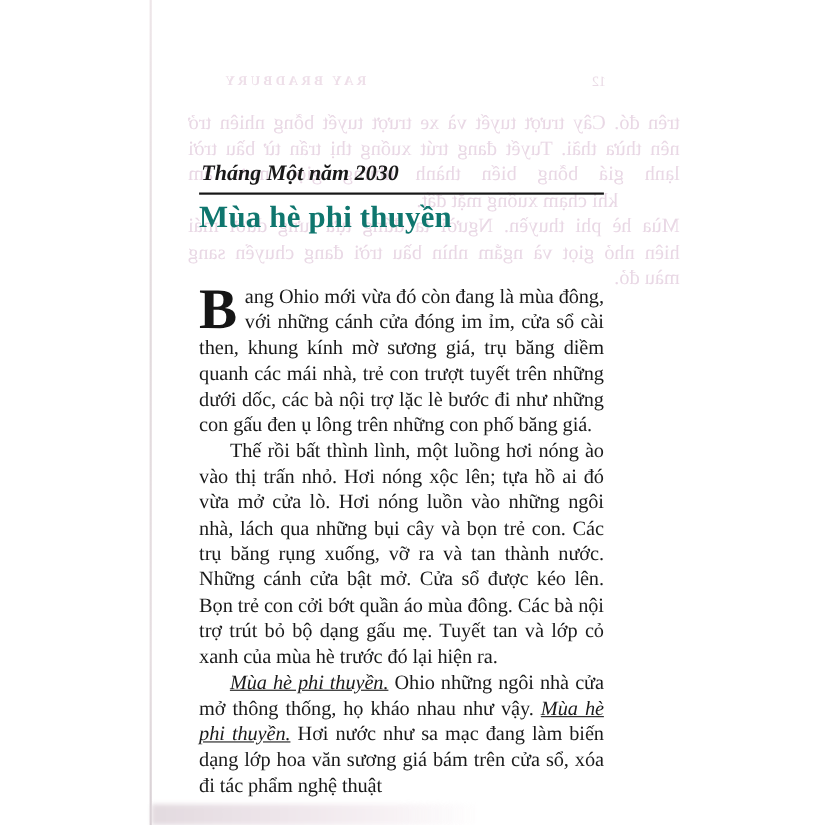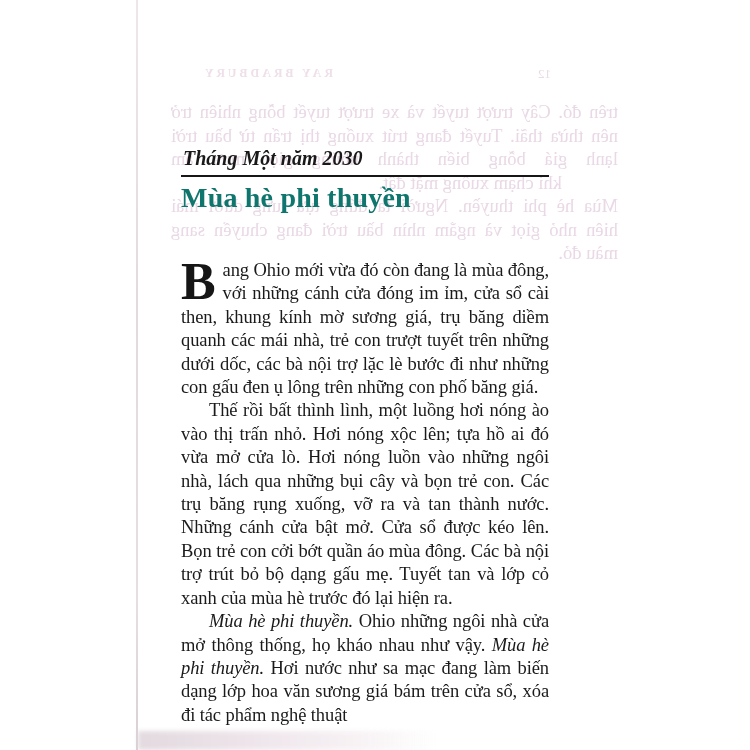--- a/index.html
+++ b/index.html
@@ -102,21 +102,21 @@
   .body-text p { margin: 0; }
   .body-text p.indent { text-indent: 28px; }
   .dropcap {
     float: left;
     font-size: 52px;
     line-height: 40px;
     padding: 3px 7px 0 0;
     font-weight: bold;
     color: #161616;
   }
-  .ital { font-style: italic; }
+  .ital { font-style: italic; text-decoration: underline; }
 </style>
 </head>
 <body>
 
 <div class="photo">
 
   <div class="page-edge-line"></div>
   <div class="corner-shadow"></div>
 
   <div class="bleed-header mirror">RAY BRADBURY</div>

